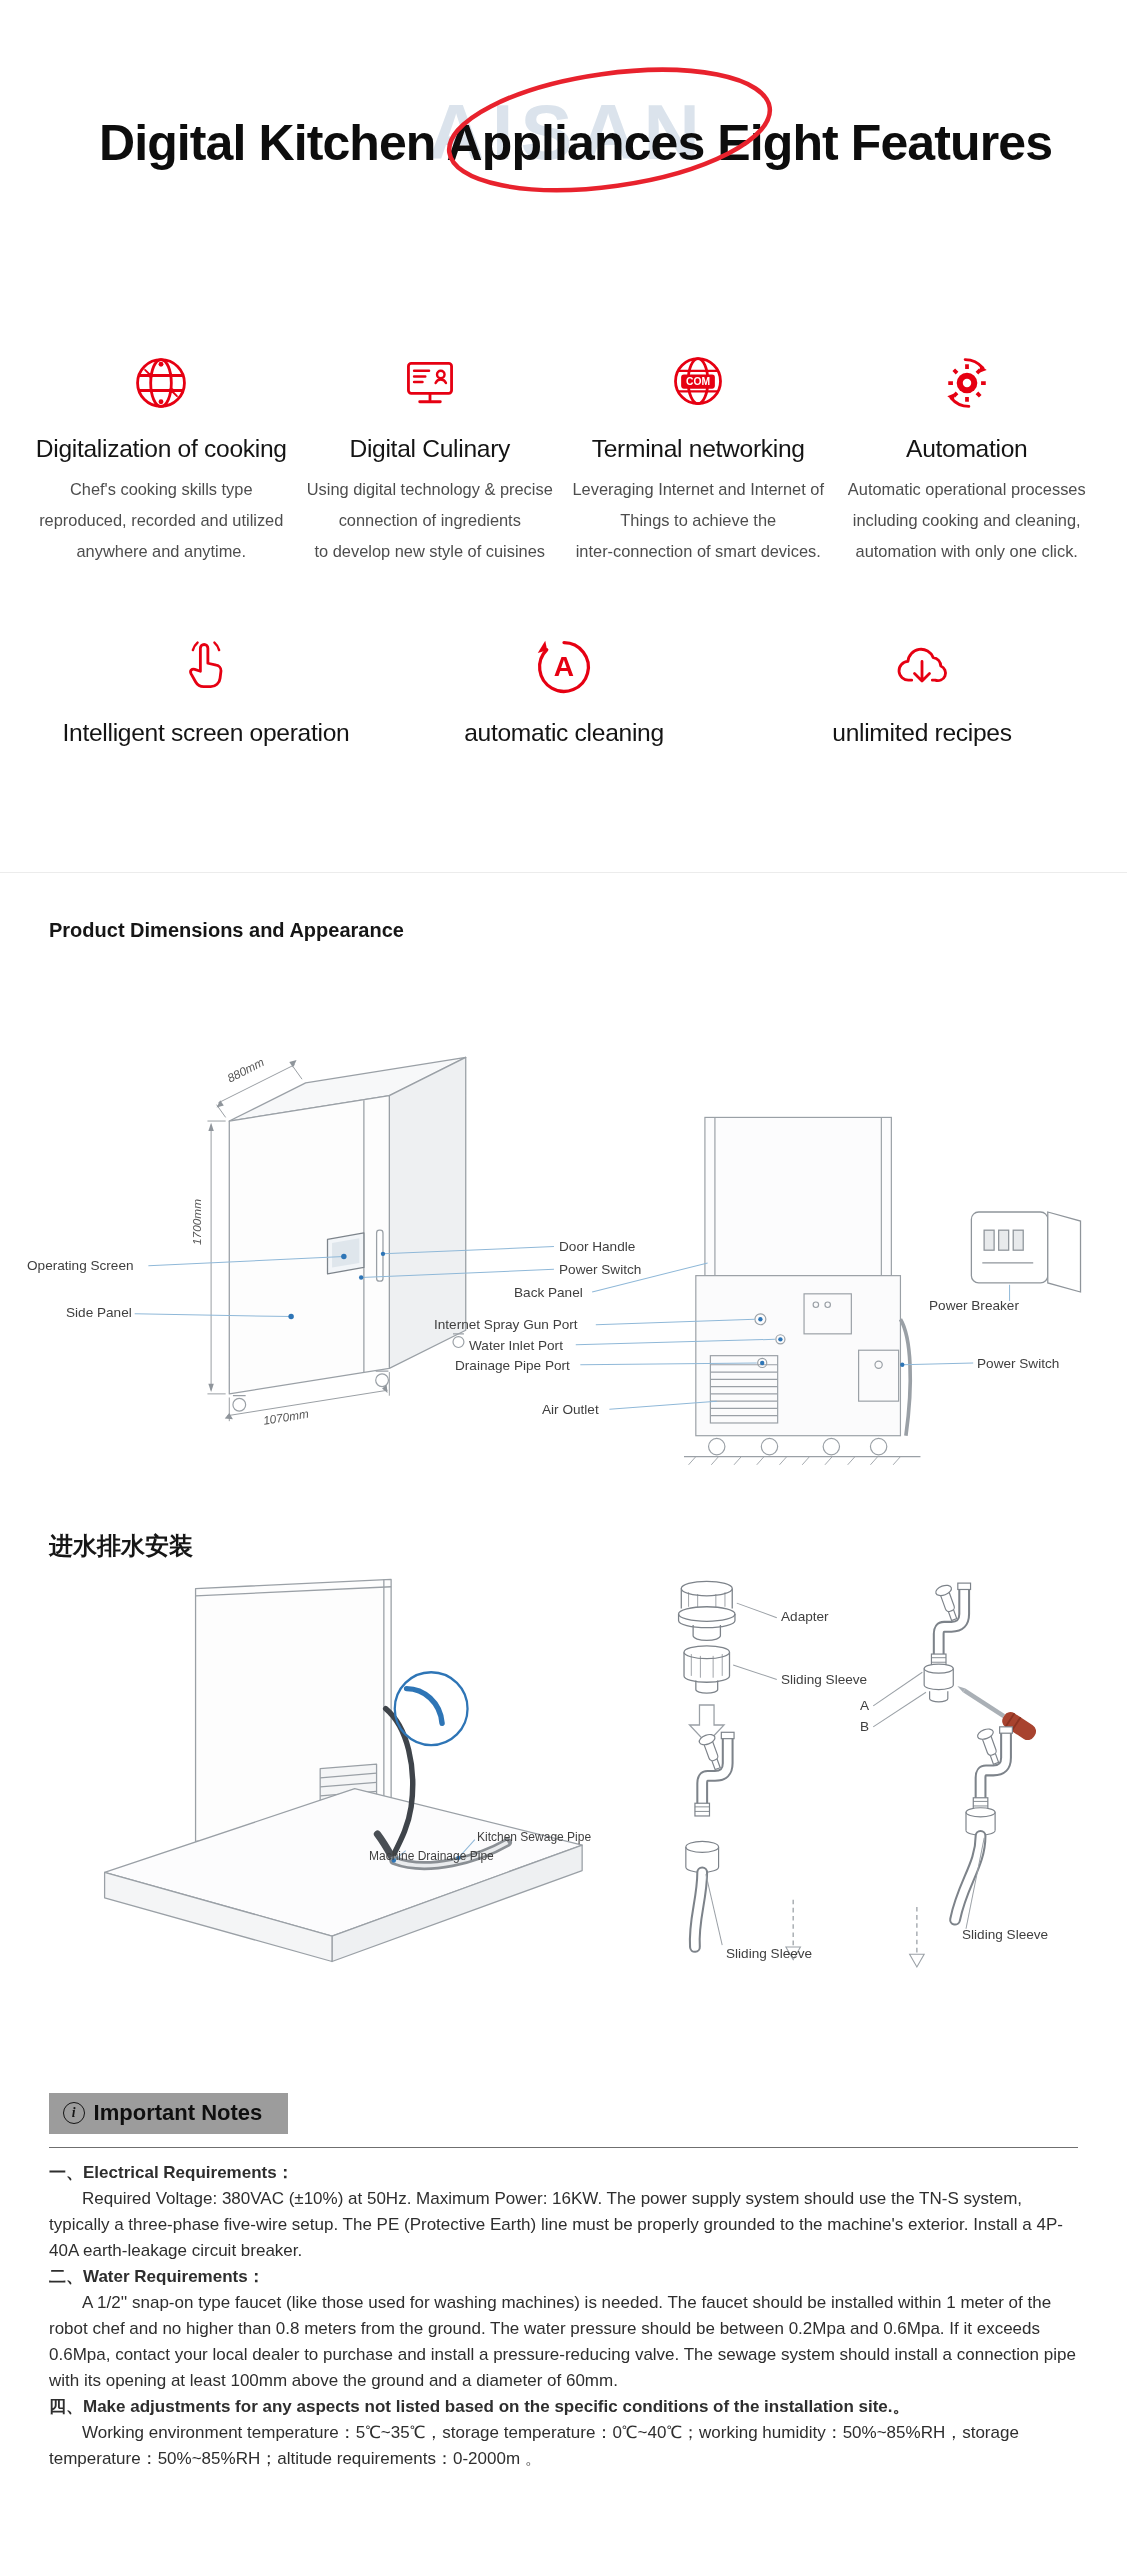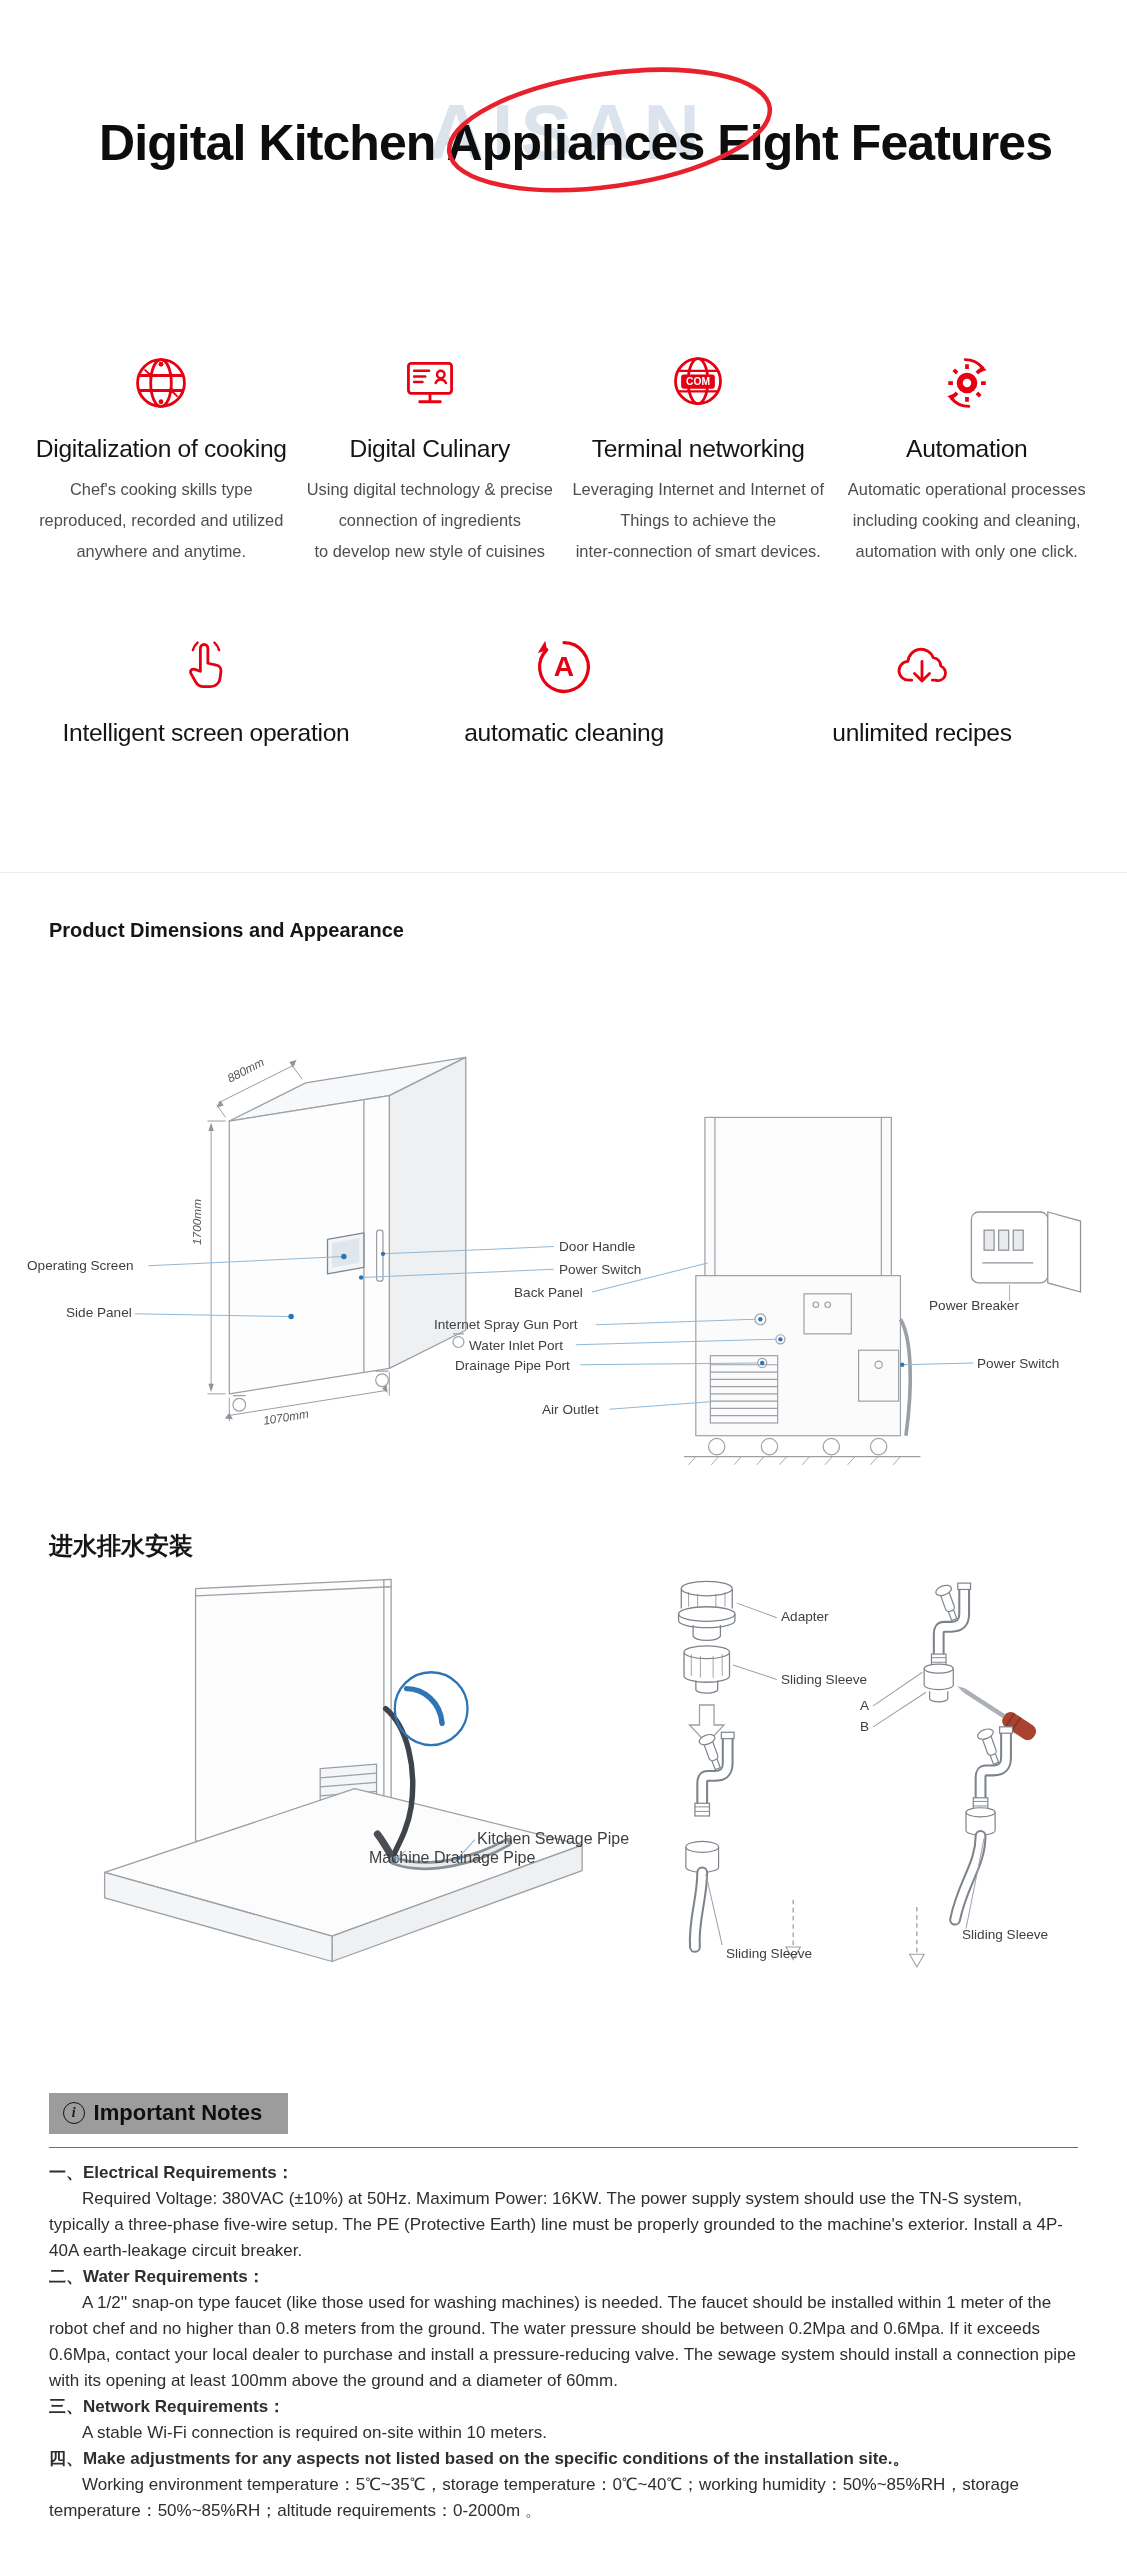--- a/index.html
+++ b/index.html
@@ -34,21 +34,21 @@
   .divider{position:absolute;top:872px;left:0;width:100%;height:0;border-top:0.9px solid #ececec;}
   
   .sec-heading{position:absolute;left:49px;margin:0;font-weight:bold;color:#161616;}
   #dim-heading{top:919px;font-size:20px;}
   #water-heading{top:1530px;font-size:24px;}
   
   .figure{position:absolute;left:0;width:1127px;}
   #dim-figure{top:1001px;height:482px;}
   #water-figure{top:1572px;height:437px;}
   .fig-label{position:absolute;font-size:13.6px;color:#3f3f3f;white-space:nowrap;}
-  .fig-label.small{font-size:16px;}
+  .fig-label.small{font-size:12px;}
   
   #notes{position:absolute;top:2093px;left:49px;width:1029px;}
   .notes-bar{display:inline-flex;align-items:center;gap:9px;background:#9c9c9c;padding:7.3px 25.5px 7.3px 13.6px;}
   .info-icon{
     width:20px;height:20px;border:1.8px solid #151515;border-radius:50%;
     display:flex;align-items:center;justify-content:center;
     font-size:13.6px;font-weight:bold;color:#151515;
     font-family:"Liberation Serif", serif;font-style:italic;flex:none;
   }
   .bar-title{font-size:22px;font-weight:bold;color:#0f0f0f;}
@@ -440,23 +440,19 @@
 
     <div class="note-item">
       <div class="note-h">一、Electrical Requirements：</div>
       <div class="note-b">Required Voltage: 380VAC (±10%) at 50Hz. Maximum Power: 16KW. The power supply system should use the TN-S system, typically a three-phase five-wire setup. The PE (Protective Earth) line must be properly grounded to the machine's exterior. Install a 4P-40A earth-leakage circuit breaker.</div>
     </div>
     <div class="note-item">
       <div class="note-h">二、Water Requirements：</div>
       <div class="note-b">A 1/2'' snap-on type faucet (like those used for washing machines) is needed. The faucet should be installed within 1 meter of the robot chef and no higher than 0.8 meters from the ground. The water pressure should be between 0.2Mpa and 0.6Mpa. If it exceeds 0.6Mpa, contact your local dealer to purchase and install a pressure-reducing valve. The sewage system should install a connection pipe with its opening at least 100mm above the ground and a diameter of 60mm.</div>
     </div>
     <div class="note-item">
-      <div class="note-h">三、Network Requirements：</div>
-      <div class="note-b">A stable Wi-Fi connection is required on-site within 10 meters.</div>
-    </div>
-    <div class="note-item">
       <div class="note-h">四、Make adjustments for any aspects not listed based on the specific conditions of the installation site.。</div>
       <div class="note-b">Working environment temperature：5℃~35℃，storage temperature：0℃~40℃；working humidity：50%~85%RH，storage temperature：50%~85%RH；altitude requirements：0-2000m 。</div>
     </div>
   </div>
 
 </div>
 
 
 </body></html>

